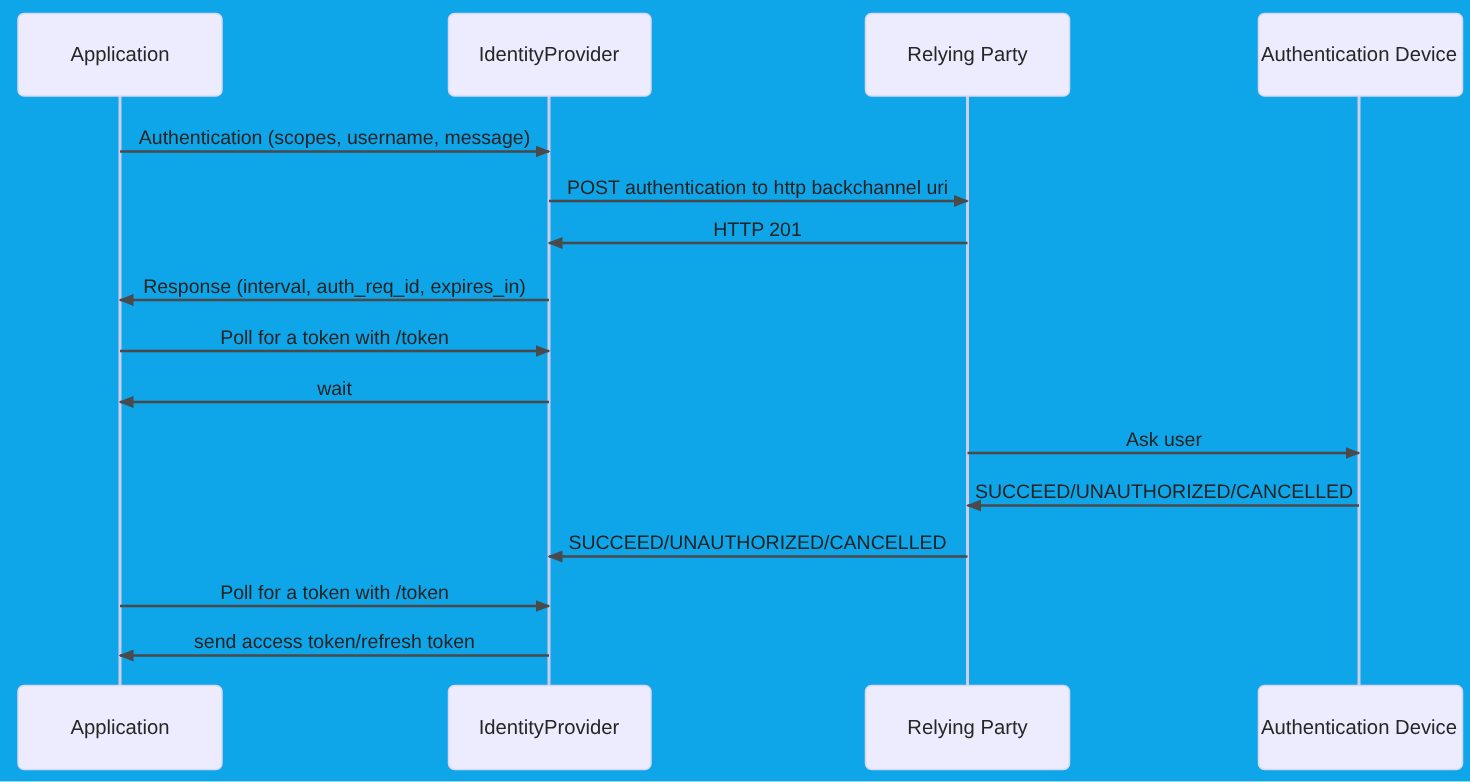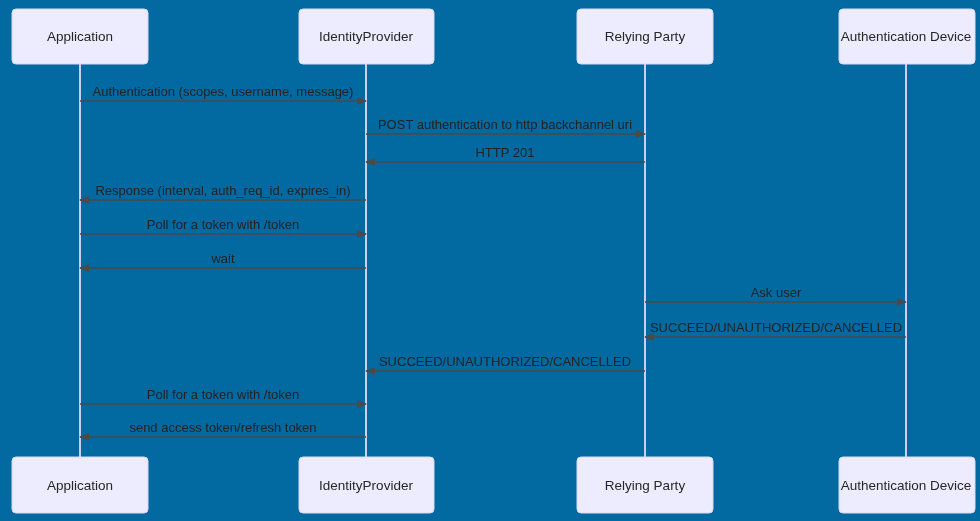--- a/index.html
+++ b/index.html
@@ -8,21 +8,21 @@
     background: #ffffff;
   }
   body {
     font-family: "Liberation Sans", sans-serif;
   }
   #diagram-root {
     position: relative;
     width: 980px;
     height: 521px;
     overflow: hidden;
-    background: #0369a1;
+    background: #0ea5e9;
   }
   svg.seq-svg {
     display: block;
     width: 980px;
     height: 521px;
   }
   .actor-box-rect {
     fill: #ECECFE;
     stroke: #D8D8F5;
     stroke-width: 1;

